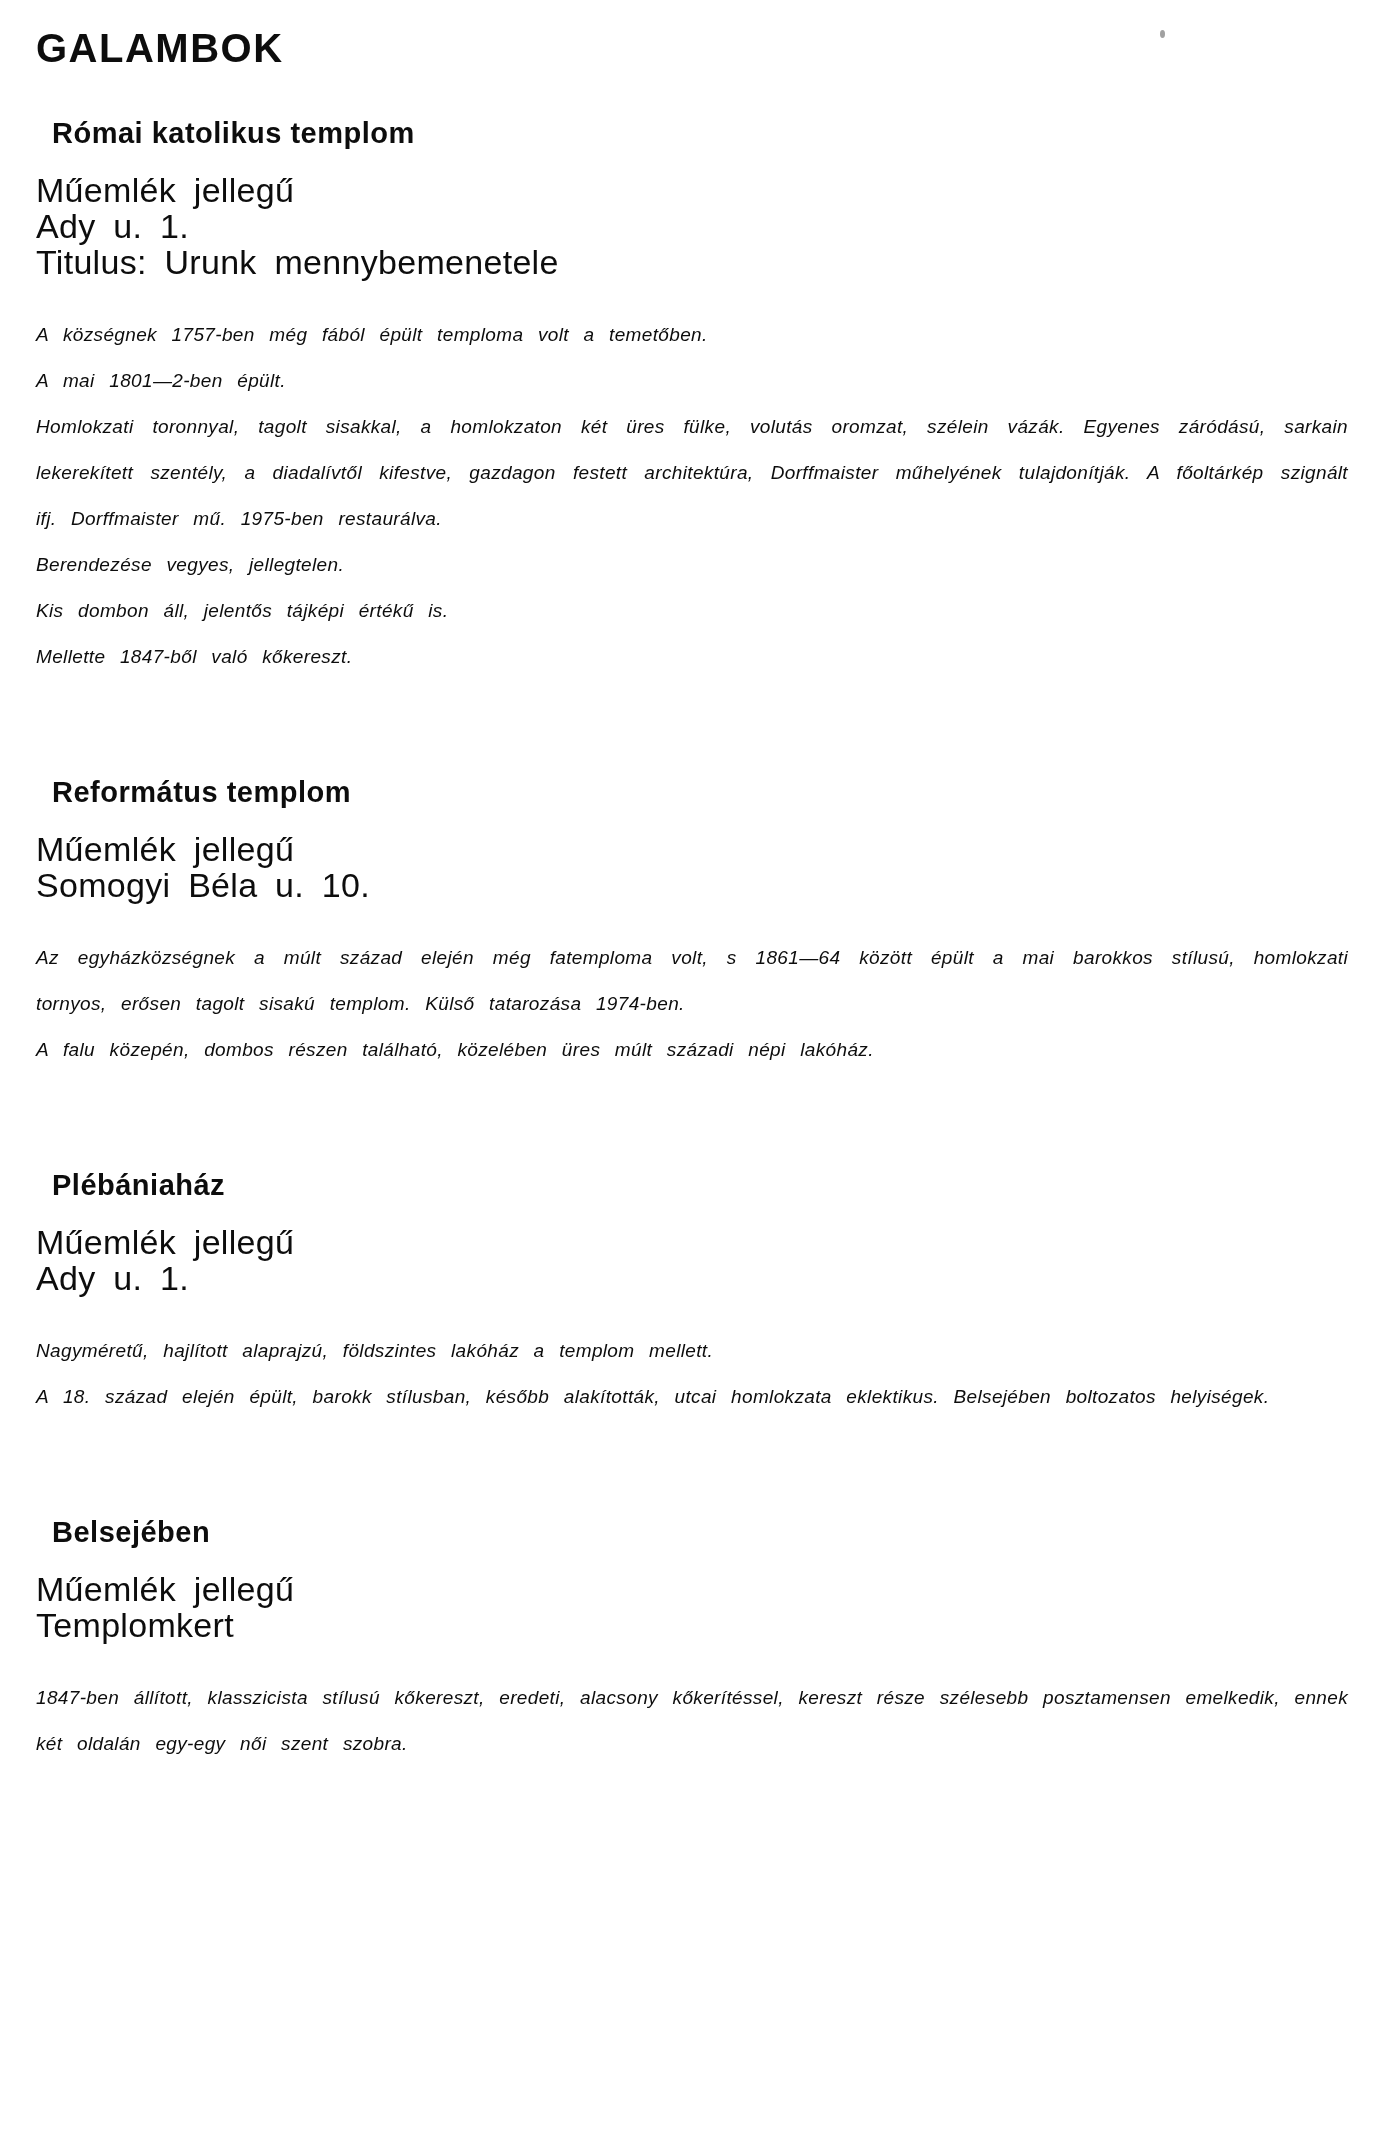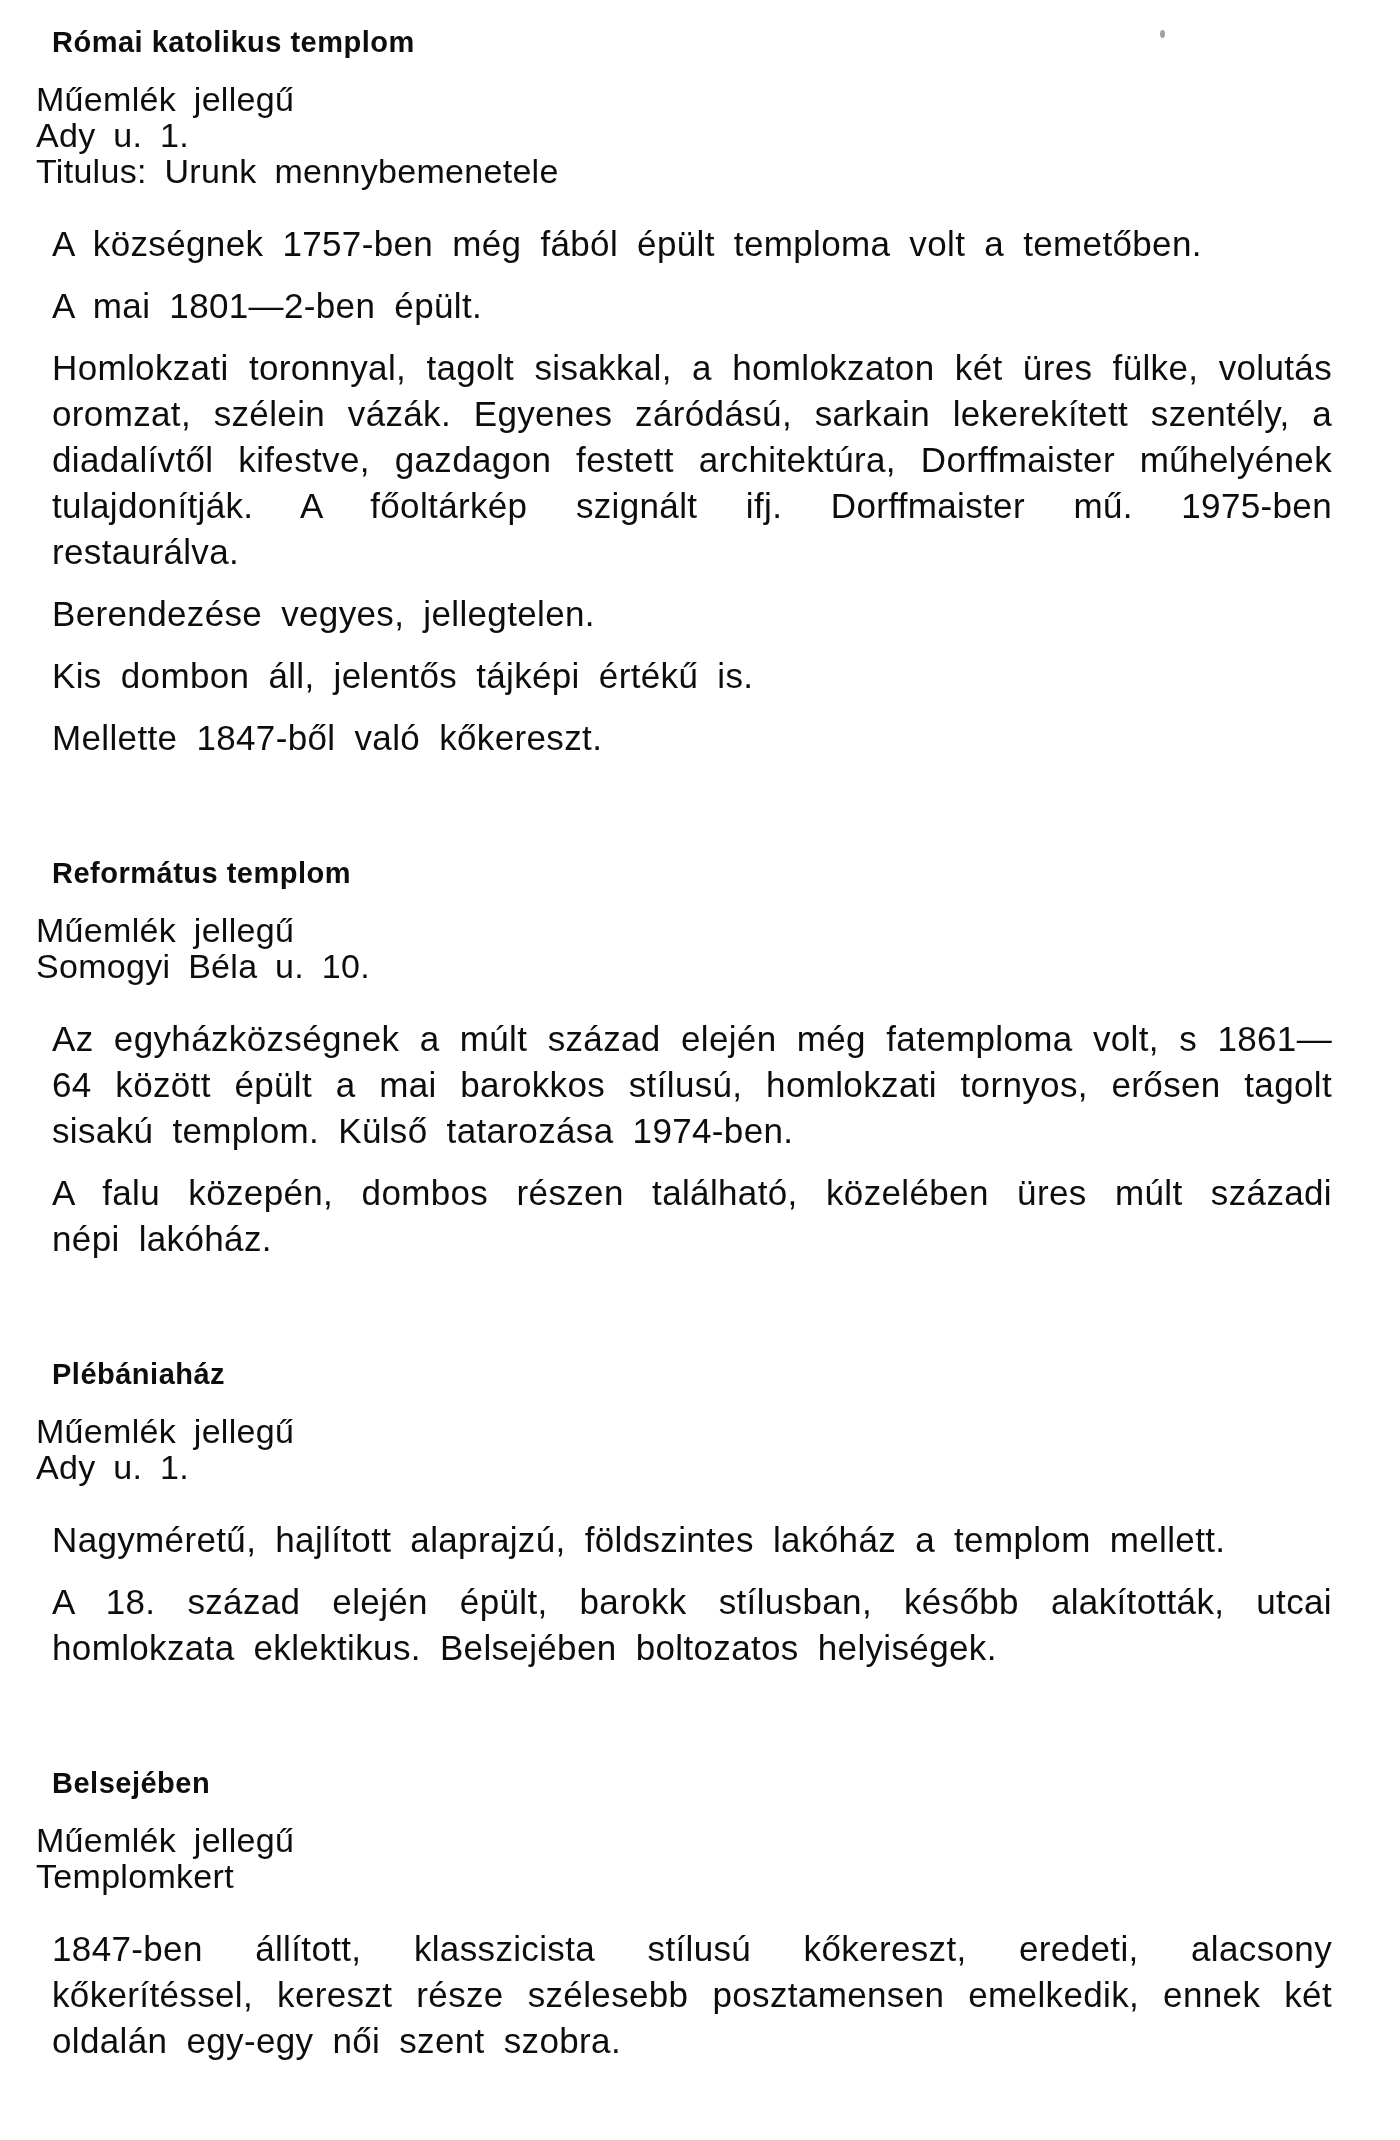--- a/index.html
+++ b/index.html
@@ -37,45 +37,47 @@
     font-size: 34px;
     line-height: 36px;
     word-spacing: 8px;
     letter-spacing: 0.3px;
     margin: 0 0 32px 0;
   }
   .paras {
     width: 1312px;
   }
   .para {
-    font-size: 35px;
+    font-size: 19px;
     line-height: 46px;
     text-align: justify;
     word-spacing: 9px;
     letter-spacing: 0.35px;
-    margin: 16px;
+    margin: 0;
+    font-style: italic;
   }
   .speck {
     position: absolute;
     left: 1160px;
     top: 30px;
     width: 5px;
     height: 8px;
     background: #6f6f6f;
     border-radius: 50%;
     opacity: 0.65;
   }
 </style>
 </head>
 <body>
 
 <div class="page">
 
   <span class="speck"></span>
 
+  <h1 class="doc-title">GALAMBOK</h1>
 
   <section class="section">
     <h2 class="section-title">Római katolikus templom</h2>
     <div class="meta">
       <div>Műemlék jellegű</div>
       <div>Ady u. 1.</div>
       <div>Titulus: Urunk mennybemenetele</div>
     </div>
     <div class="paras">
       <p class="para">A községnek 1757-ben még fából épült temploma volt a temetőben.</p>

